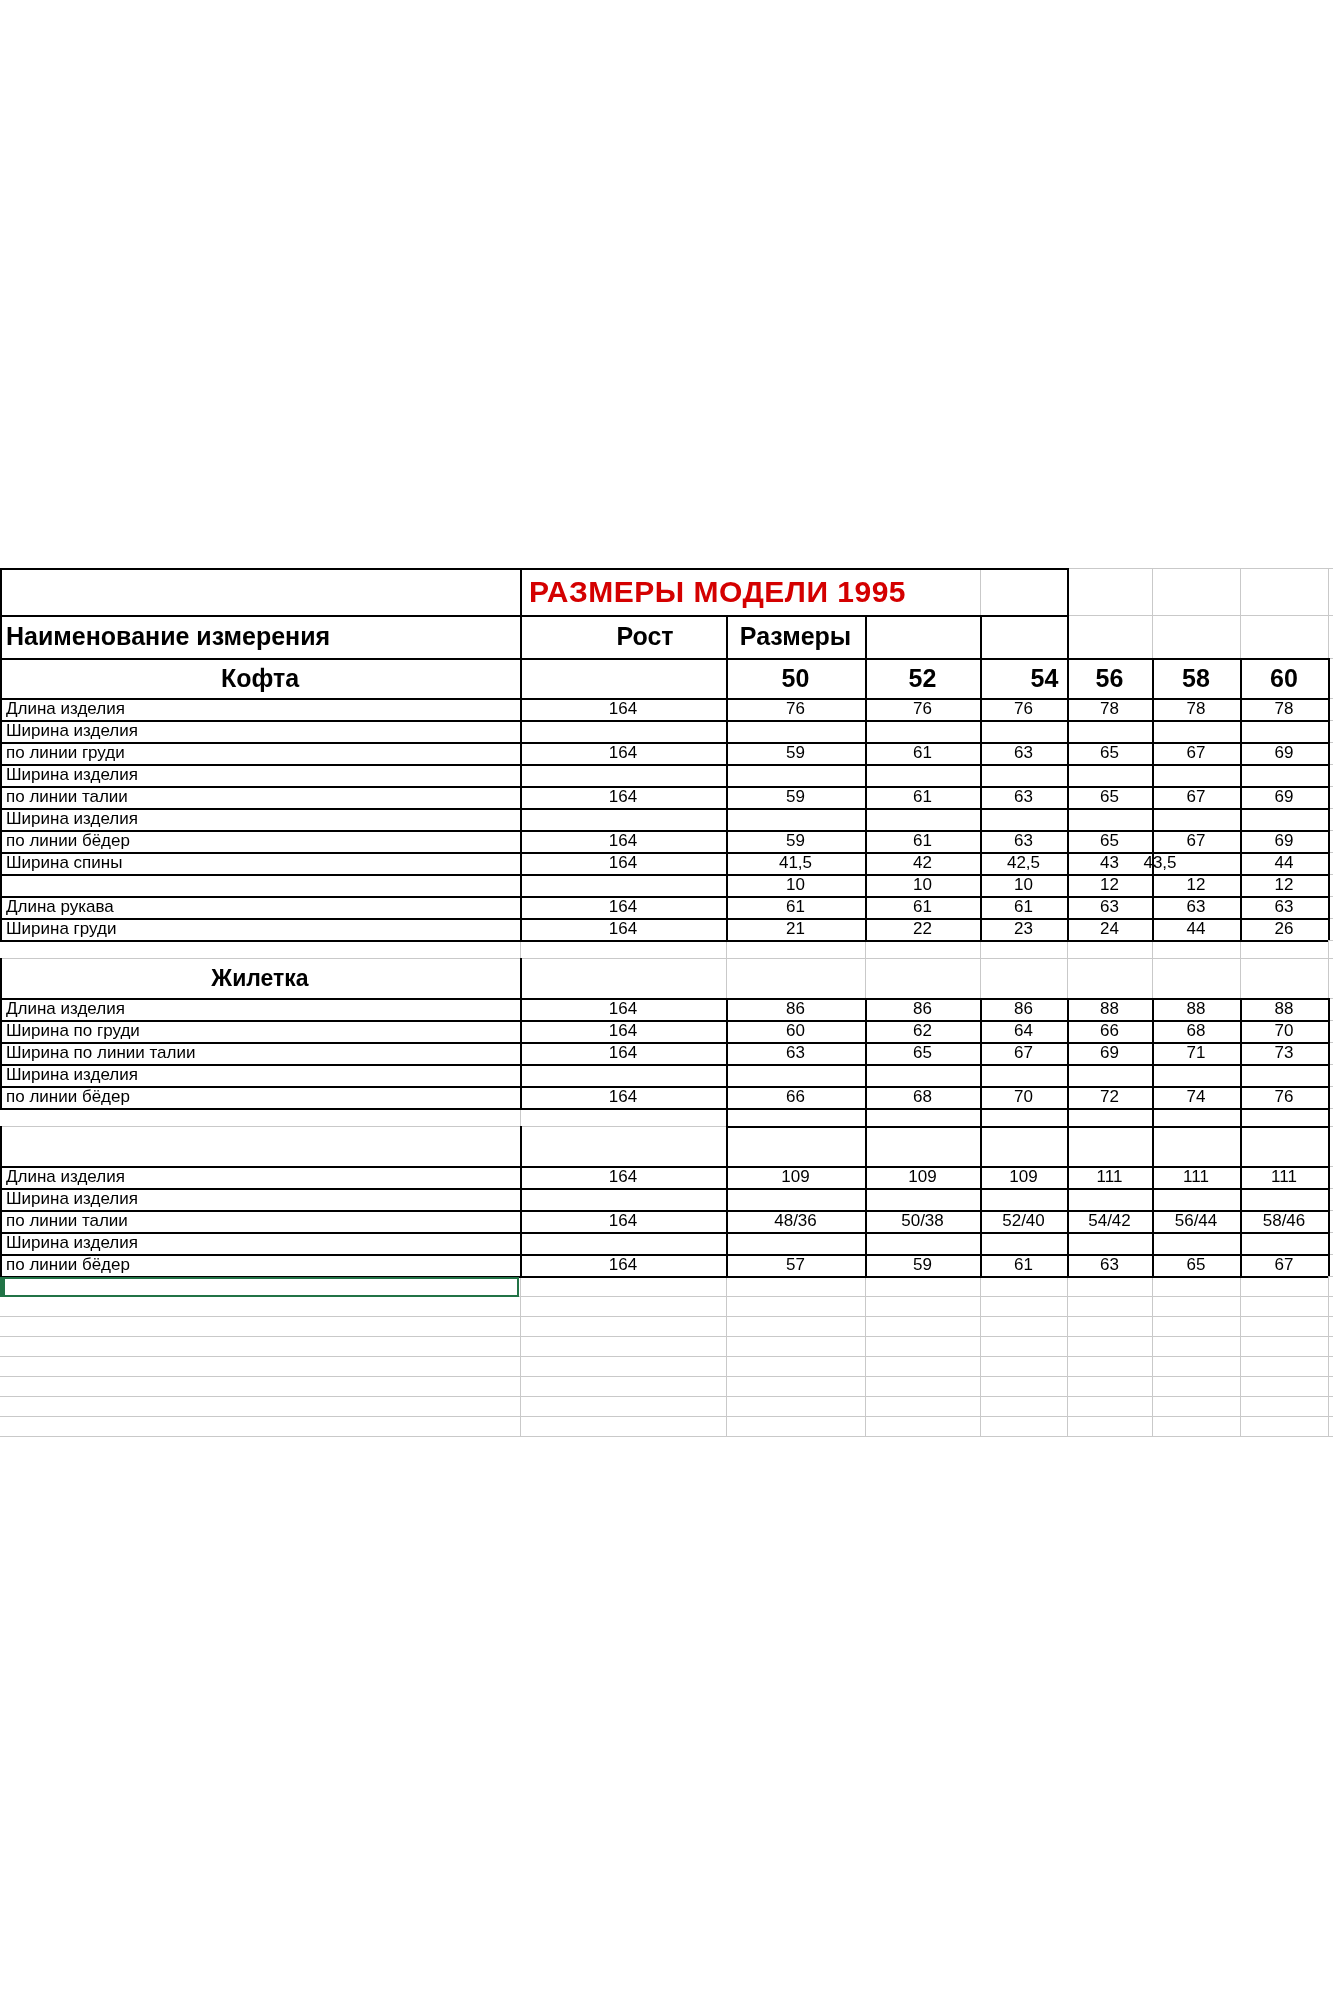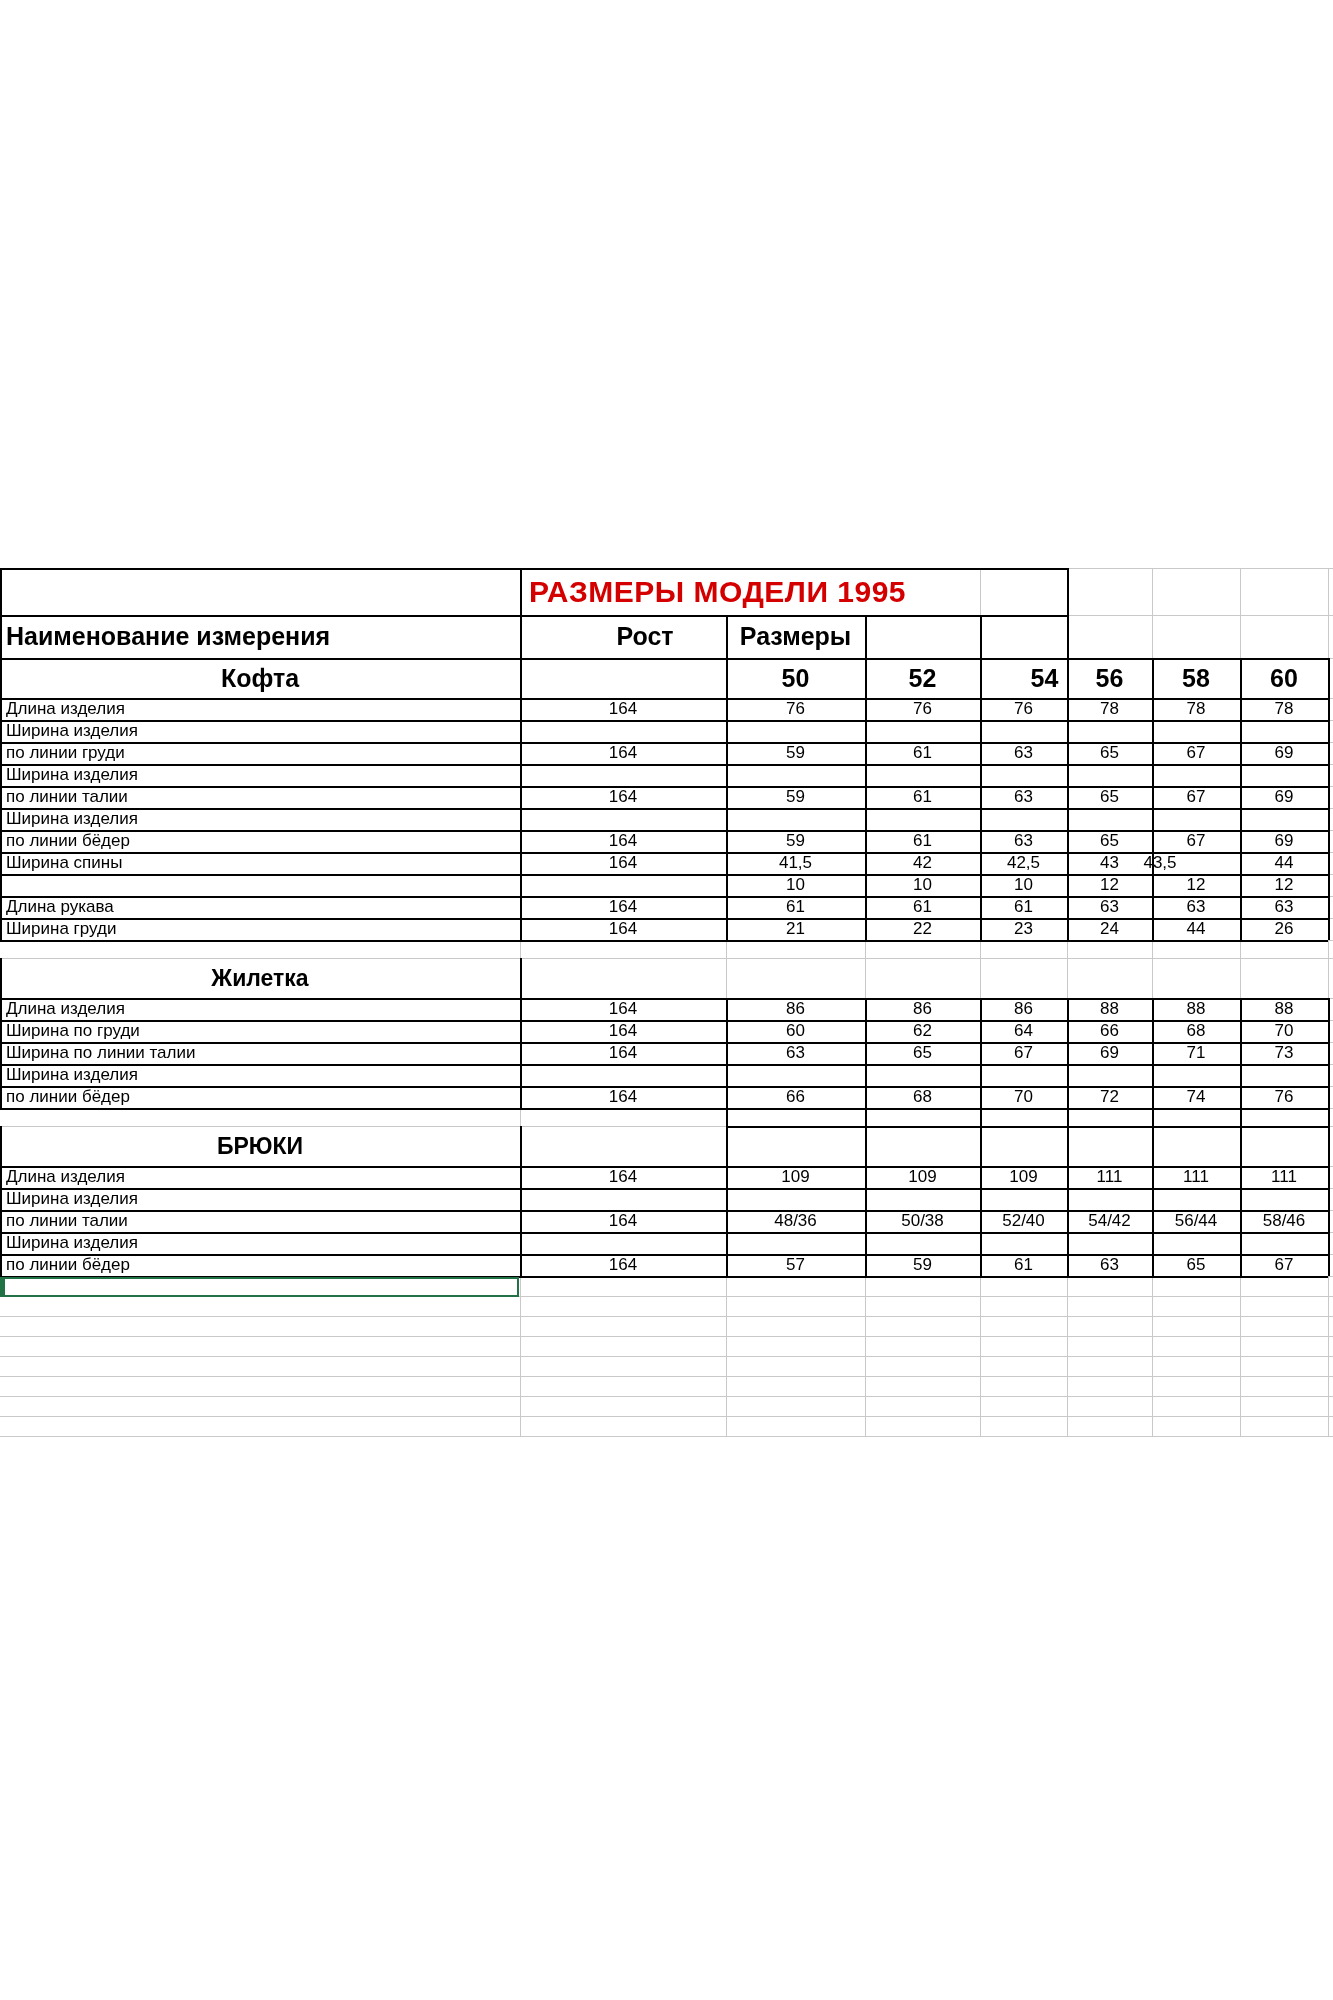--- a/index.html
+++ b/index.html
@@ -372,21 +372,20 @@
     <div class="fln" style="left: 1328px; top: 1126px; width: 5px; height: 1px;"></div>
     <div class="ln" style="left: 0px; top: 1126px; width: 2px; height: 40px;"></div>
     <div class="ln" style="left: 520px; top: 1126px; width: 2px; height: 40px;"></div>
     <div class="ln" style="left: 726px; top: 1126px; width: 2px; height: 40px;"></div>
     <div class="ln" style="left: 865px; top: 1126px; width: 2px; height: 40px;"></div>
     <div class="ln" style="left: 980px; top: 1126px; width: 2px; height: 40px;"></div>
     <div class="ln" style="left: 1067px; top: 1126px; width: 2px; height: 40px;"></div>
     <div class="ln" style="left: 1152px; top: 1126px; width: 2px; height: 40px;"></div>
     <div class="ln" style="left: 1240px; top: 1126px; width: 2px; height: 40px;"></div>
     <div class="ln" style="left: 1328px; top: 1126px; width: 2px; height: 40px;"></div>
-    <div class="cell t-sec" style="left: 0px; top: 1126px; width: 520px; height: 40px;">БРЮКИ</div>
     <div class="ln" style="left: 0px; top: 1166px; width: 1328px; height: 2px;"></div>
     <div class="fln" style="left: 1328px; top: 1166px; width: 5px; height: 1px;"></div>
     <div class="ln" style="left: 0px; top: 1166px; width: 2px; height: 22px;"></div>
     <div class="ln" style="left: 520px; top: 1166px; width: 2px; height: 22px;"></div>
     <div class="ln" style="left: 726px; top: 1166px; width: 2px; height: 22px;"></div>
     <div class="ln" style="left: 865px; top: 1166px; width: 2px; height: 22px;"></div>
     <div class="ln" style="left: 980px; top: 1166px; width: 2px; height: 22px;"></div>
     <div class="ln" style="left: 1067px; top: 1166px; width: 2px; height: 22px;"></div>
     <div class="ln" style="left: 1152px; top: 1166px; width: 2px; height: 22px;"></div>
     <div class="ln" style="left: 1240px; top: 1166px; width: 2px; height: 22px;"></div>

